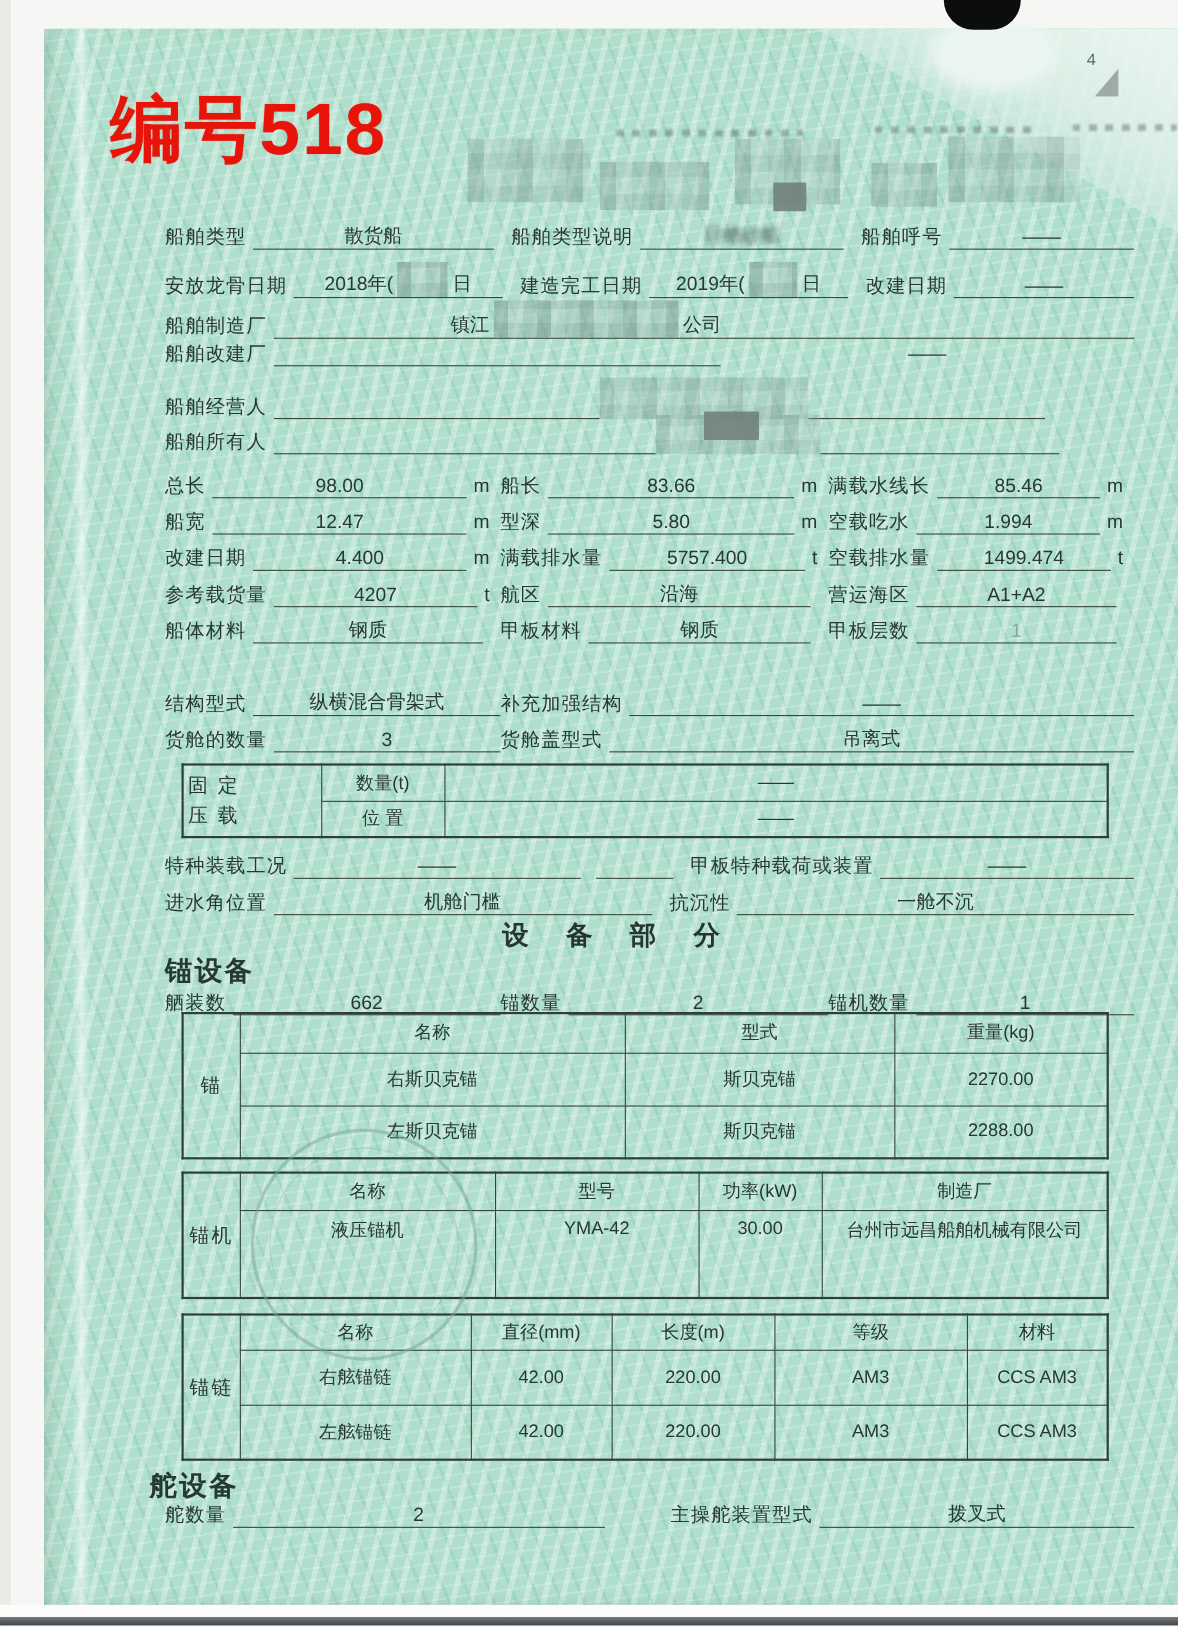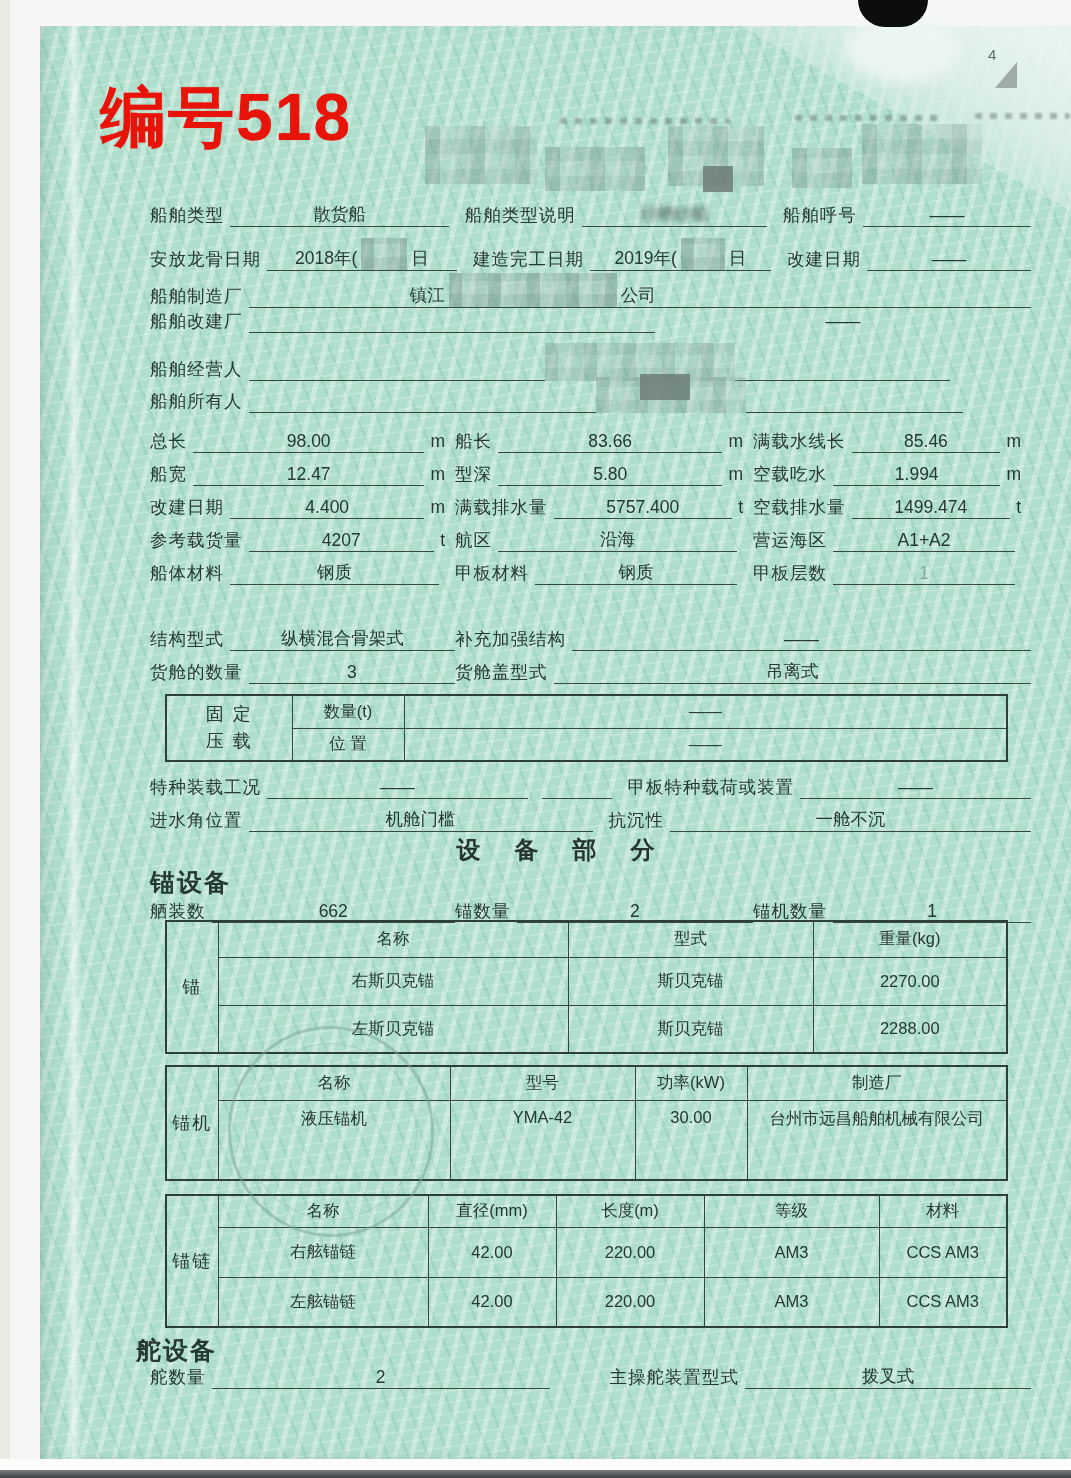--- a/index.html
+++ b/index.html
@@ -73,21 +73,21 @@
   .hrow .gw{display:inline-flex;align-items:flex-end;flex:1;}
   .grow{flex:1;}
 
   
   table.doc{position:absolute;border-collapse:collapse;table-layout:fixed;font-size:16.5px;color:#263832;}
   table.doc td,table.doc th{border:1.6px solid #35463f;text-align:center;font-weight:normal;
     padding:2px 4px;overflow:hidden;}
   table.doc{border:2.2px solid #2e3f38;}
   td.rlab{font-size:18px;letter-spacing:2px;}
   .ballast td{text-align:left;padding-left:10px;}
-  .ballast td.rlab{text-align:center;padding-left:4px;line-height:1.5;}
+  .ballast td.rlab{text-align:left;padding-left:4px;line-height:1.5;}
   .vtop{vertical-align:top;padding-top:7px !important;}
 
   .stamp{position:absolute;left:188px;top:1000px;width:200px;height:205px;border:3px solid rgba(122,163,150,.5);
     border-radius:50%;transform:rotate(-8deg);}
   .stamp::before{content:"";position:absolute;inset:14px;border:1px solid rgba(122,163,150,.28);border-radius:50%;}
 </style>
 </head>
 <body>
 
 <div id="stage">

